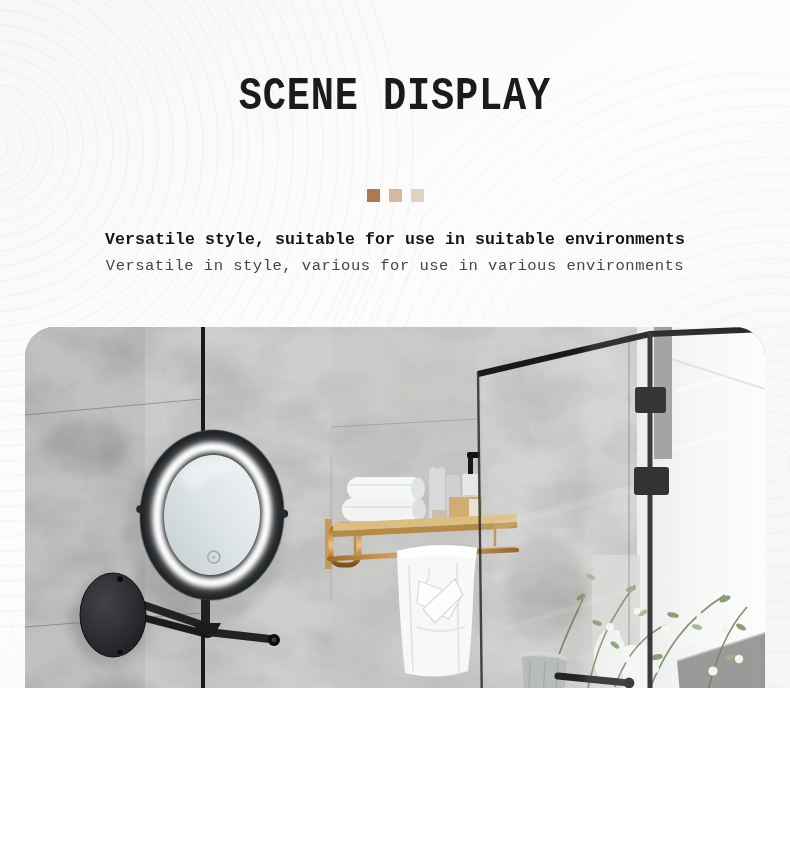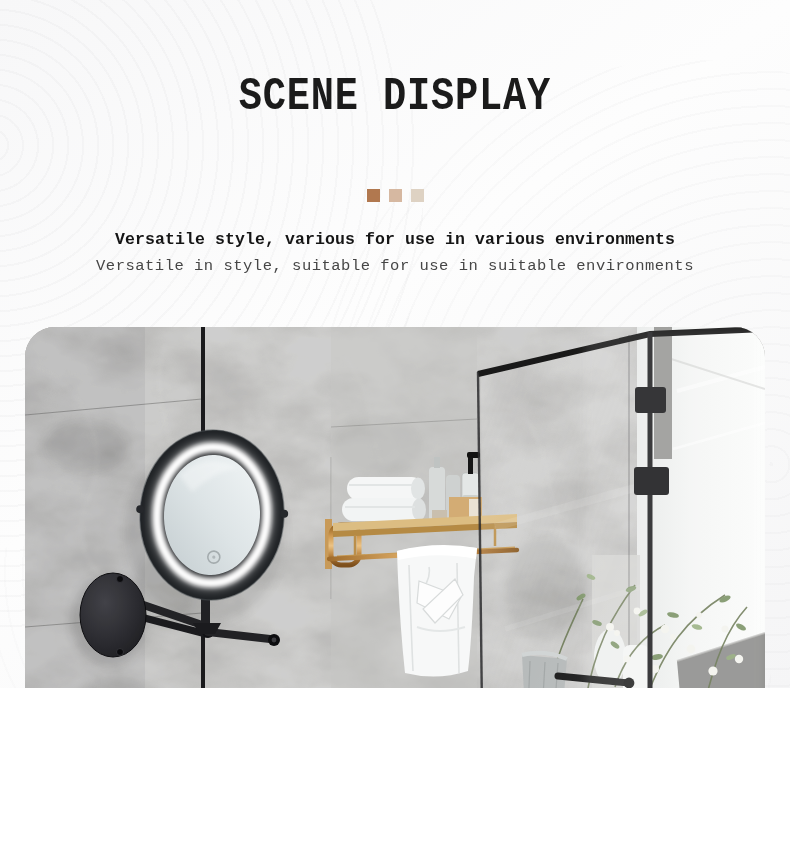--- a/index.html
+++ b/index.html
@@ -55,22 +55,22 @@
   <div class="swirl bottom"></div>
 
   <div class="hline title"><span>SCENE DISPLAY</span></div>
 
   <div class="hline squares">
     <i style="background: rgb(177, 120, 79);"></i>
     <i style="background: rgb(214, 184, 161);"></i>
     <i style="background: rgb(222, 210, 195);"></i>
   </div>
 
-  <div class="hline tag-bold">Versatile style, various for use in various environments</div>
-  <div class="hline tag-light">Versatile in style, suitable for use in suitable environments</div>
+  <div class="hline tag-bold">Versatile style, suitable for use in suitable environments</div>
+  <div class="hline tag-light">Versatile in style, various for use in various environments</div>
 
   <div class="photo" role="img" aria-label="Bathroom scene with wall-mounted round LED makeup mirror on a black extendable arm, grey marble walls, black-framed shower glass, brass shelf with towels and soap bottles, hanging white towel, brass wall faucets and white basins">
     <svg viewBox="0 0 740 508" xmlns="http://www.w3.org/2000/svg">
       <defs>
         <filter id="marbleF" x="-5%" y="-5%" width="110%" height="110%">
           <feTurbulence type="fractalNoise" baseFrequency="0.013 0.02" numOctaves="4" seed="11"></feTurbulence>
           <feColorMatrix type="matrix" values="0 0 0 0 0.76  0 0 0 0 0.76  0 0 0 0 0.75  0.55 0.55 0.55 0 0"></feColorMatrix>
         </filter>
         <filter id="blur2">
             <feGaussianBlur stdDeviation="2"></feGaussianBlur>

